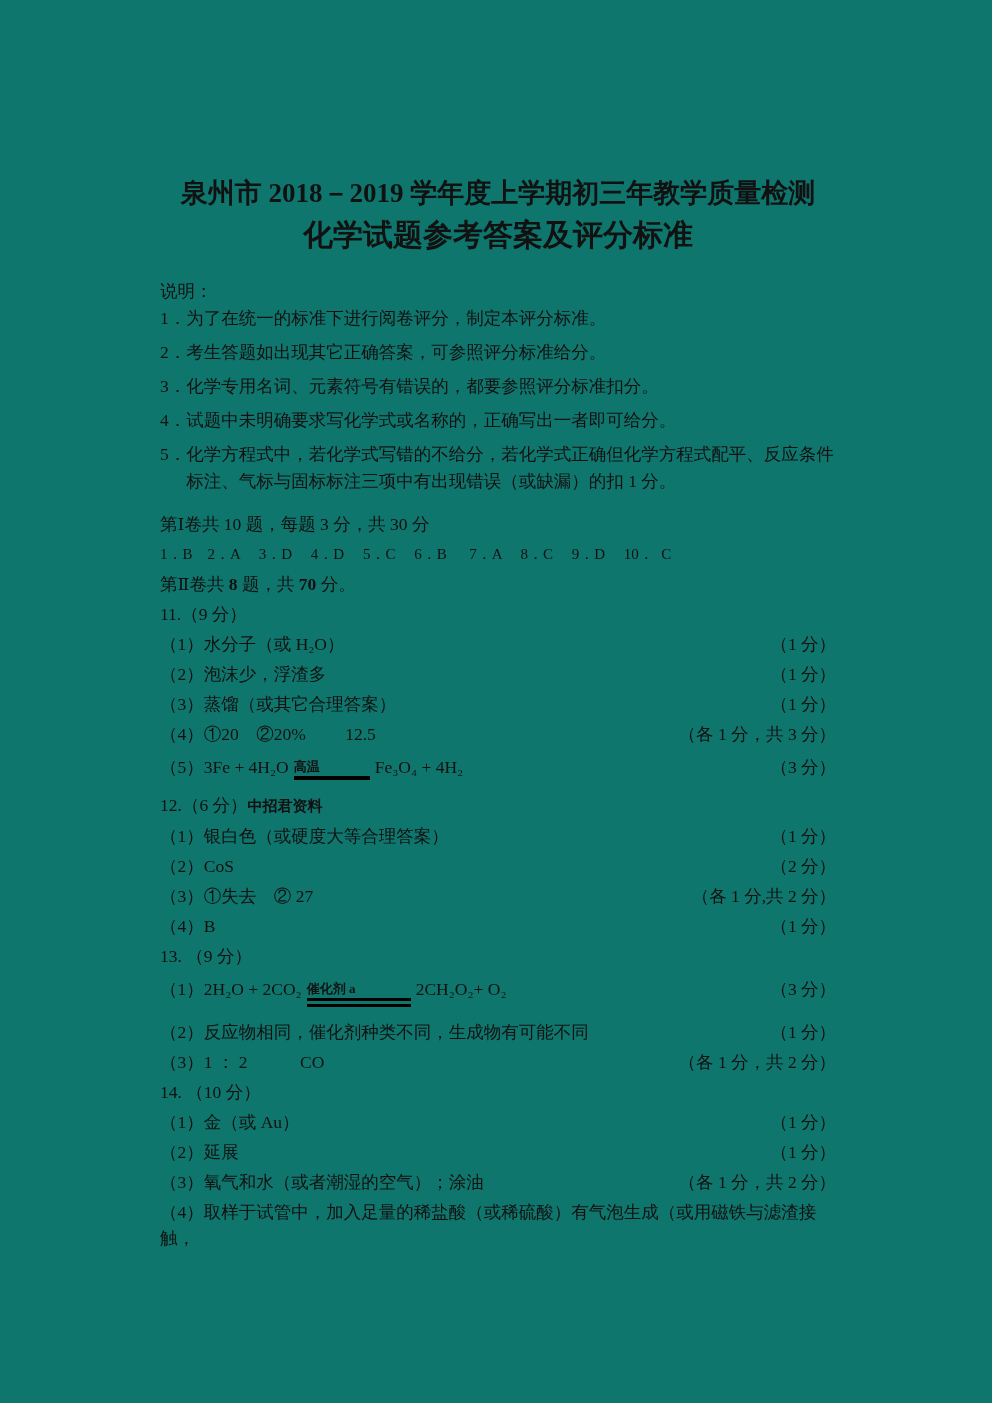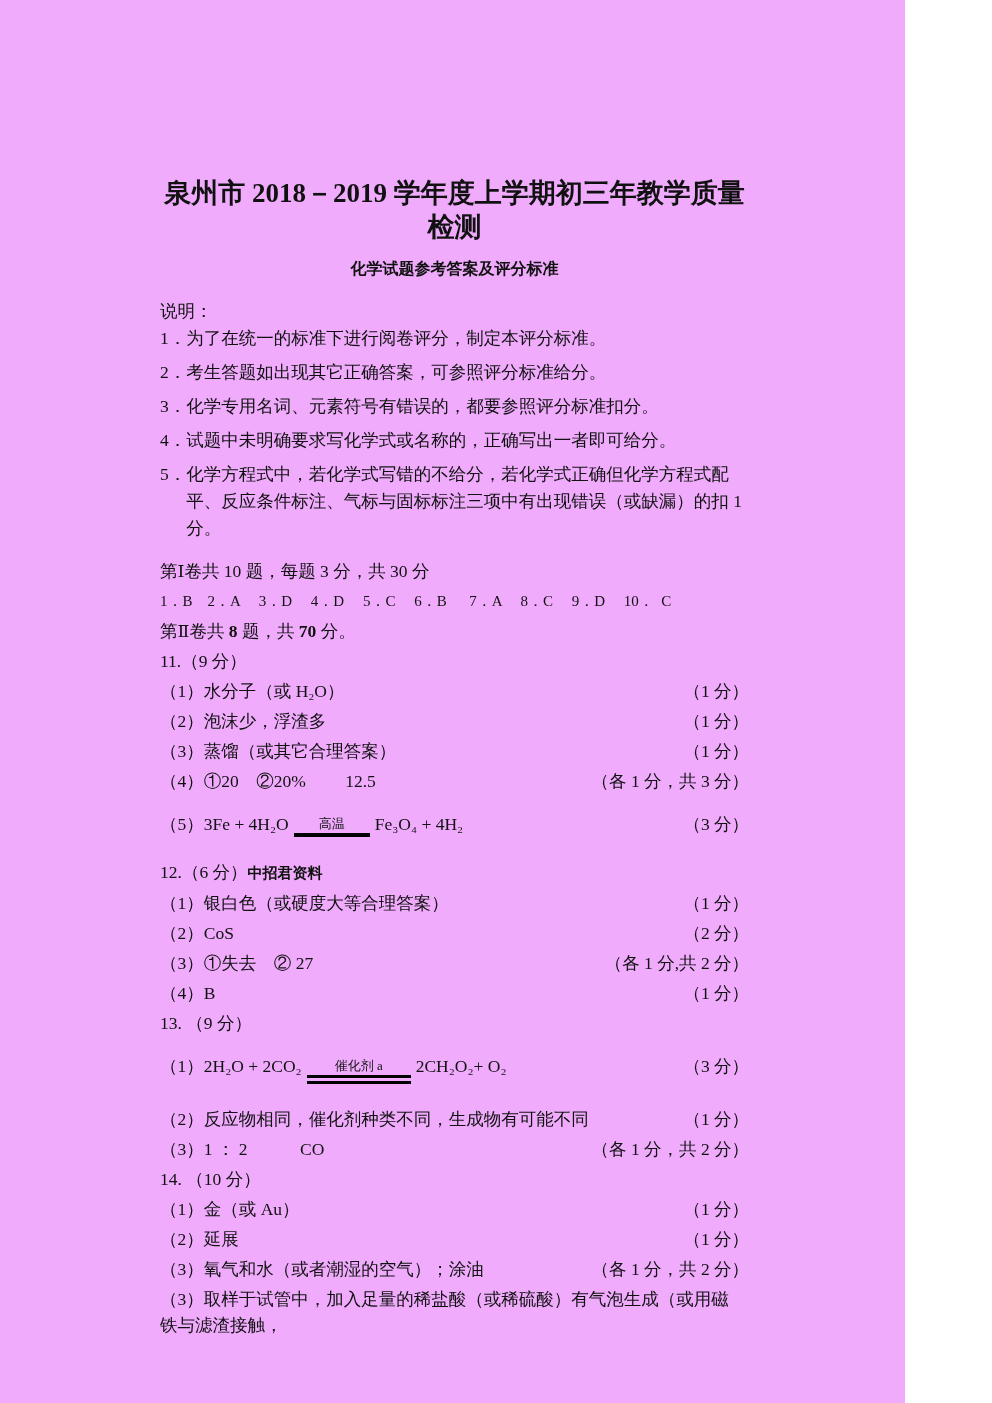--- a/index.html
+++ b/index.html
@@ -9,36 +9,36 @@
   }
   body {
     width: 992px;
     height: 1403px;
     overflow: hidden;
     font-family: "Liberation Serif", "DejaVu Serif", serif;
     color: #111111;
   }
   .page {
     box-sizing: border-box;
-    width: 905px;
+    width: 992px;
     height: 1403px;
     padding: 176px 156px 0 160px;
-    background: #f0abfc;
+    background: #0f766e;
   }
   .title {
     margin: 0 0 10px 0;
     font-size: 27px;
     font-weight: bold;
     text-align: center;
     line-height: 34px;
     white-space: pre-wrap;
   }
   .subtitle {
-    margin: 0 0 14px 0;
-    font-size: 16px;
+    margin: 0 0 28px 0;
+    font-size: 30px;
     font-weight: bold;
     text-align: center;
     line-height: 30px;
     white-space: pre-wrap;
   }
   .body-line {
     font-size: 17.5px;
     line-height: 27px;
     white-space: pre-wrap;
   }
@@ -99,23 +99,23 @@
     flex: 1 1 auto;
     white-space: pre-wrap;
   }
   .ascore {
     flex: 0 0 auto;
     padding-left: 8px;
     white-space: pre;
   }
   .rxn {
     display: inline-block;
-    text-align: center;
     vertical-align: 2px;
-    margin: 18px 5px;
+    margin: 8px 5px;
+    font-weight: bold;
   }
   .rxn .cond {
     display: block;
     font-size: 13px;
     line-height: 15px;
     margin-bottom: 2px;
     white-space: pre;
   }
   .bar { display: block; }
   .bar-single {
@@ -228,17 +228,17 @@
   </div>
   <div class="arow">
     <span class="atext">（2）延展</span>
     <span class="ascore">（1 分）</span>
   </div>
   <div class="arow">
     <span class="atext">（3）氧气和水（或者潮湿的空气）；涂油</span>
     <span class="ascore">（各 1 分，共 2 分）</span>
   </div>
   <div class="arow">
-    <span class="atext">（3）取样于试管中，加入足量的稀盐酸（或稀硫酸）有气泡生成（或用磁铁与滤渣接触，</span>
+    <span class="atext">（4）取样于试管中，加入足量的稀盐酸（或稀硫酸）有气泡生成（或用磁铁与滤渣接触，</span>
     <span class="ascore"></span>
   </div>
 
 </div>
 
 </body></html>

